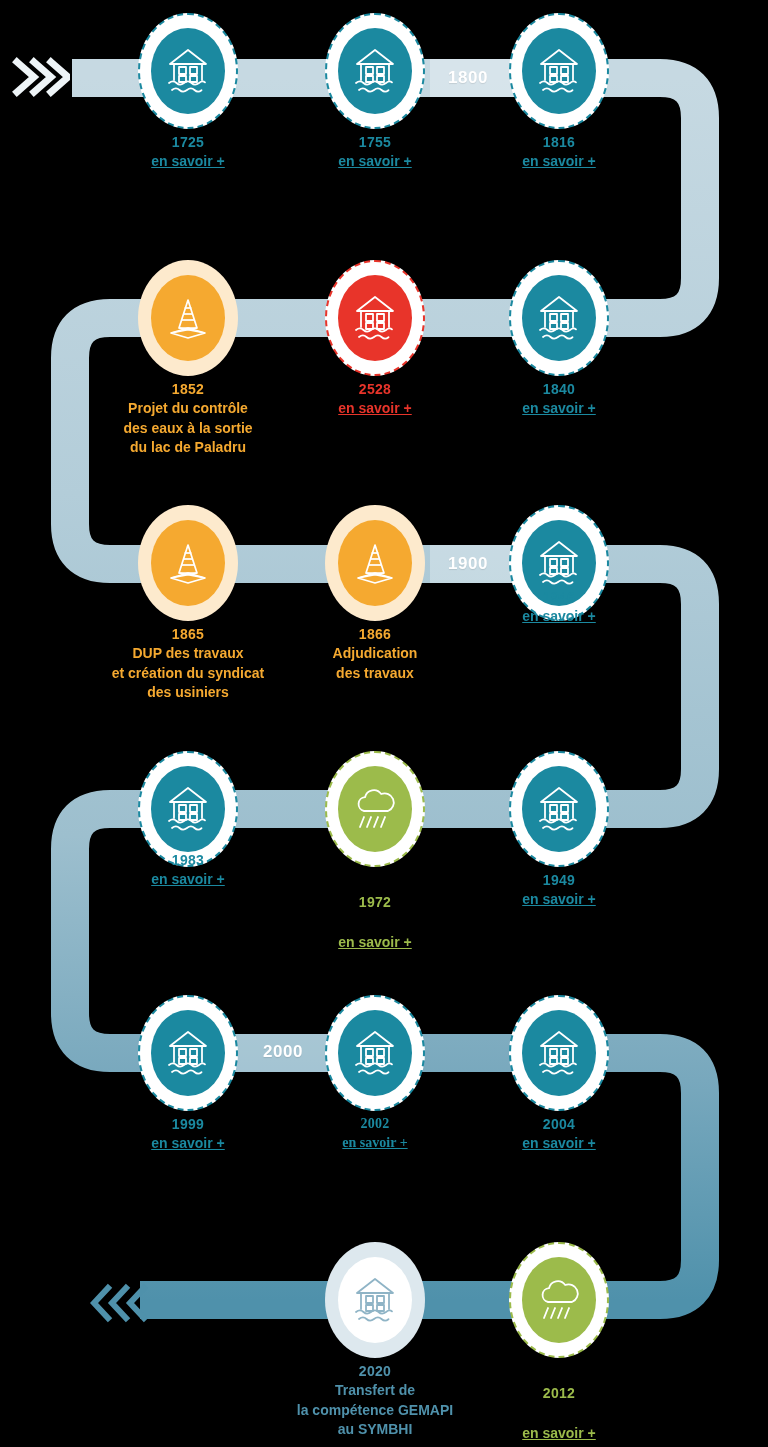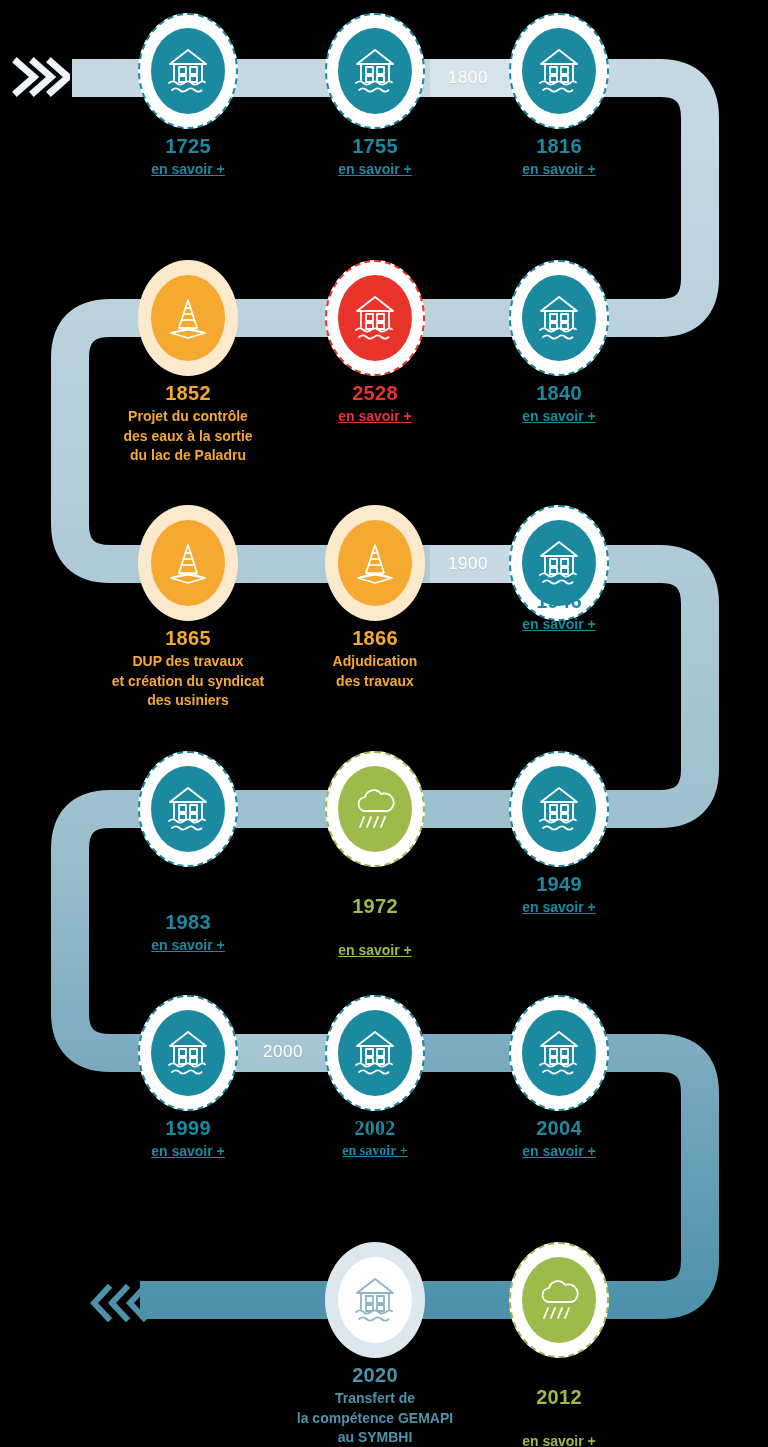--- a/index.html
+++ b/index.html
@@ -62,21 +62,21 @@
   .node.pale .disc { background: #ffffff; }
   
   .caption {
     position: absolute;
     width: 210px;
     margin-left: -105px;
     text-align: center;
     line-height: 1.32;
   }
   .cap-year {
-    font-size: 20px;
+    font-size: 14px;
     font-weight: bold;
     letter-spacing: 0.3px;
     color: #1b89a0;
     display: block;
   }
   .cap-sub {
     font-size: 14px;
     font-weight: bold;
     color: #1b89a0;
     display: block;
@@ -84,21 +84,21 @@
   }
   .cap-sub.link { text-decoration: underline; cursor: pointer; }
   .caption.amber .cap-year, .caption.amber .cap-sub { color: #f5a930; }
   .caption.red   .cap-year, .caption.red   .cap-sub { color: #e8342a; }
   .caption.green .cap-year, .caption.green .cap-sub { color: #9cbb4b; margin-top: 22px; }
   .caption.steel .cap-year, .caption.steel .cap-sub { color: #4f91ab; }
   
   .century {
     position: absolute;
     font-size: 17px;
-    font-weight: normal;
+    font-weight: bold;
     color: #ffffff;
     letter-spacing: 0.5px;
     transform: translate(-50%, -50%);
     text-shadow: 0 1px 1px rgba(0,0,0,0.10);
   }
   
   .chevrons { position: absolute; }
 </style>
 </head>
 <body>
@@ -378,21 +378,21 @@
               <rect x="14" y="20" width="7" height="7"></rect>
               <rect x="25" y="20" width="7" height="7"></rect>
               <rect x="14" y="29" width="7" height="6"></rect>
               <rect x="25" y="29" width="7" height="6"></rect>
               <path d="M4 36 q4 -3.2 7.5 0 q3.5 3.2 7.5 0 q4 -3.2 7.5 0 q3.5 3.2 7.5 0 q3.5 -3 6 -0.6"></path>
               <path d="M7 43 q4 -3.2 7.5 0 q3.5 3.2 7.5 0 q4 -3.2 7.5 0 q3.5 3.2 7 0.2"></path>
             </g>
           </svg>
         </div>
       </div>
-      <div class="caption " style="left: 188px; top: 909px;">
+      <div class="caption " style="left: 188px; top: 851px;">
         <span class="cap-year">1983</span>
         <span class="cap-sub link">en savoir +</span>
       </div>
       <div class="node green" style="left: 375px; top: 809px;">
         <div class="ring"></div>
         <div class="disc">
           <svg width="48" height="46" viewBox="0 0 48 46">
             <g fill="none" stroke="#ffffff" stroke-width="1.8" stroke-linecap="round" stroke-linejoin="round">
               <path d="M13 25 a7 7 0 0 1 1 -13.8 a9 9 0 0 1 16.2 -3.2 a8 8 0 0 1 6.8 17 Z"></path>
               <path d="M13 31 L9 41"></path>

